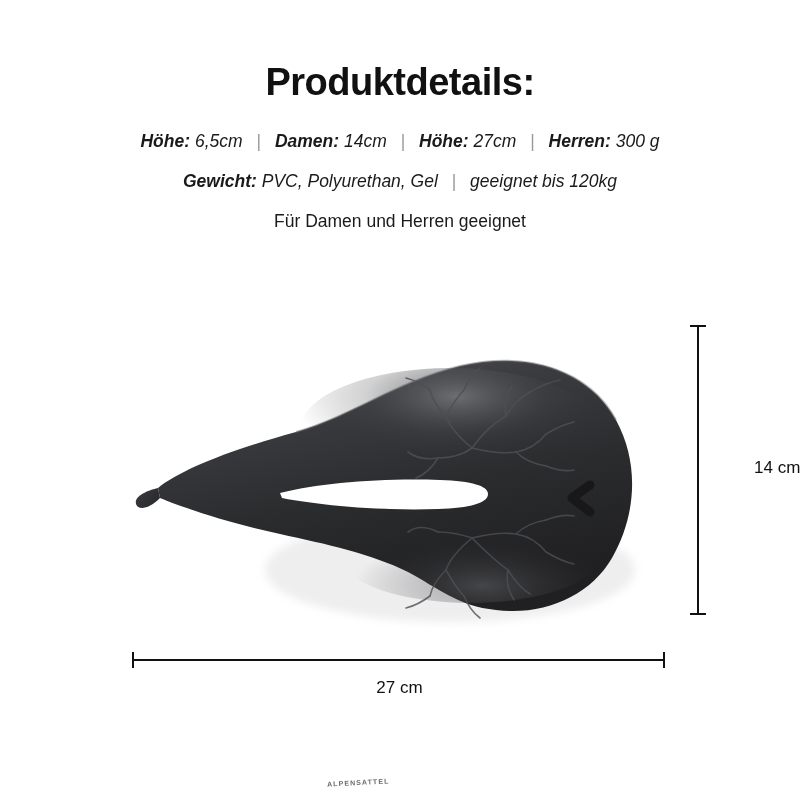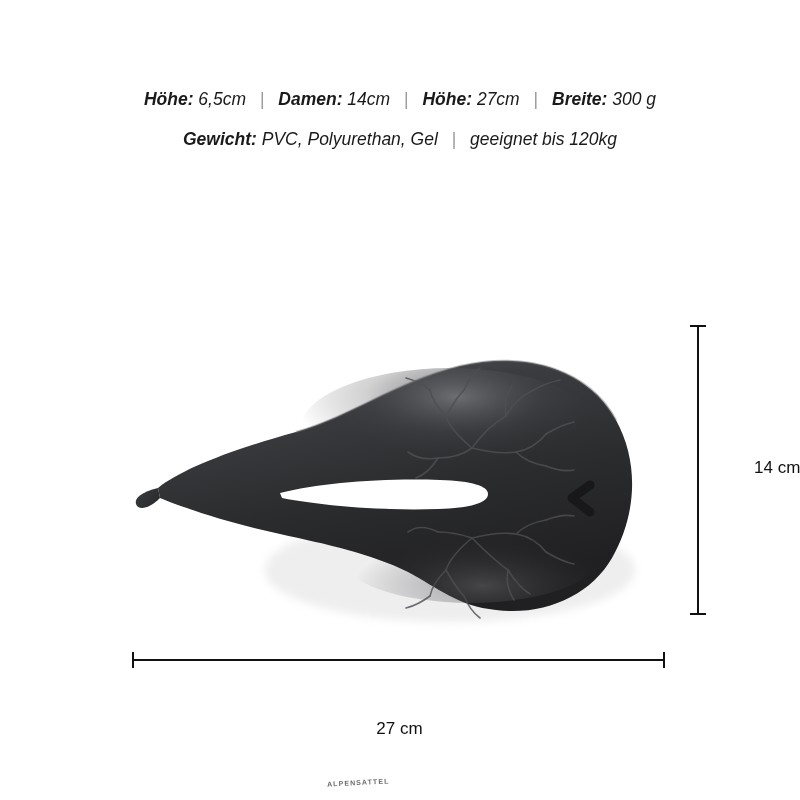--- a/index.html
+++ b/index.html
@@ -139,75 +139,76 @@
     left: 0;
     top: 678px;
     width: 800px;
     text-align: center;
     font-size: 17px;
     color: #111111;
   }
   .dim-horizontal-label .inner {
     display: inline-block;
     margin-left: -1px;
-    margin-top: 41px;
   }
 
   .brand-text {
     position: absolute;
     left: 207px;
     top: 459px;
     font-size: 7px;
     letter-spacing: 1.1px;
     color: #6b6b6b;
     font-weight: bold;
     transform: rotate(-3deg);
     user-select: none;
   }
 </style>
 </head>
 <body>
 
 <div class="page">
 
   <div class="header">
+    <h1 class="title">Produktdetails:</h1>
 
     <div class="spec-line">
       <span class="spec-item">
         <span class="spec-label">Höhe:</span>
         <span>6,5cm</span>
       </span>
       <span class="spec-sep">|</span>
       <span class="spec-item">
         <span class="spec-label">Damen:</span>
         <span>14cm</span>
       </span>
       <span class="spec-sep">|</span>
       <span class="spec-item">
         <span class="spec-label">Höhe:</span>
         <span>27cm</span>
       </span>
       <span class="spec-sep">|</span>
       <span class="spec-item">
-        <span class="spec-label">Breite:</span>
+        <span class="spec-label">Herren:</span>
         <span>300 g</span>
       </span>
     </div>
 
     <div class="spec-line second">
       <span class="spec-item">
         <span class="spec-label">Gewicht:</span>
         <span>PVC, Polyurethan, Gel</span>
       </span>
       <span class="spec-sep">|</span>
       <span class="spec-item">
         <span>geeignet bis 120kg</span>
       </span>
     </div>
 
+    <div class="spec-line third">Für Damen und Herren geeignet</div>
   </div>
 
   <div class="product-area">
     <div class="saddle-wrap">
       <svg viewBox="0 0 540 320" width="540" height="320">
         <defs>
           <linearGradient id="bodyGrad" x1="0" y1="0" x2="0.35" y2="1">
             <stop offset="0%" stop-color="#5a5b5e"></stop>
             <stop offset="28%" stop-color="#3b3c3f"></stop>
             <stop offset="62%" stop-color="#2b2c2e"></stop>

